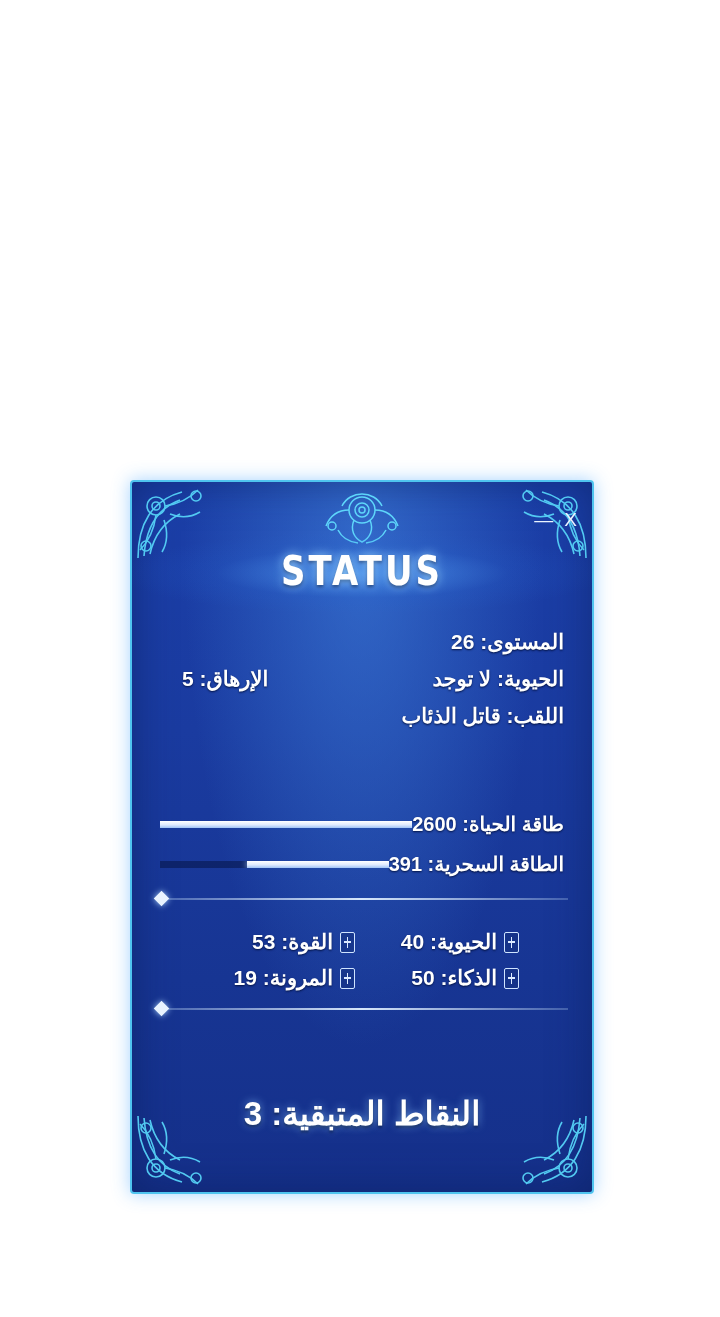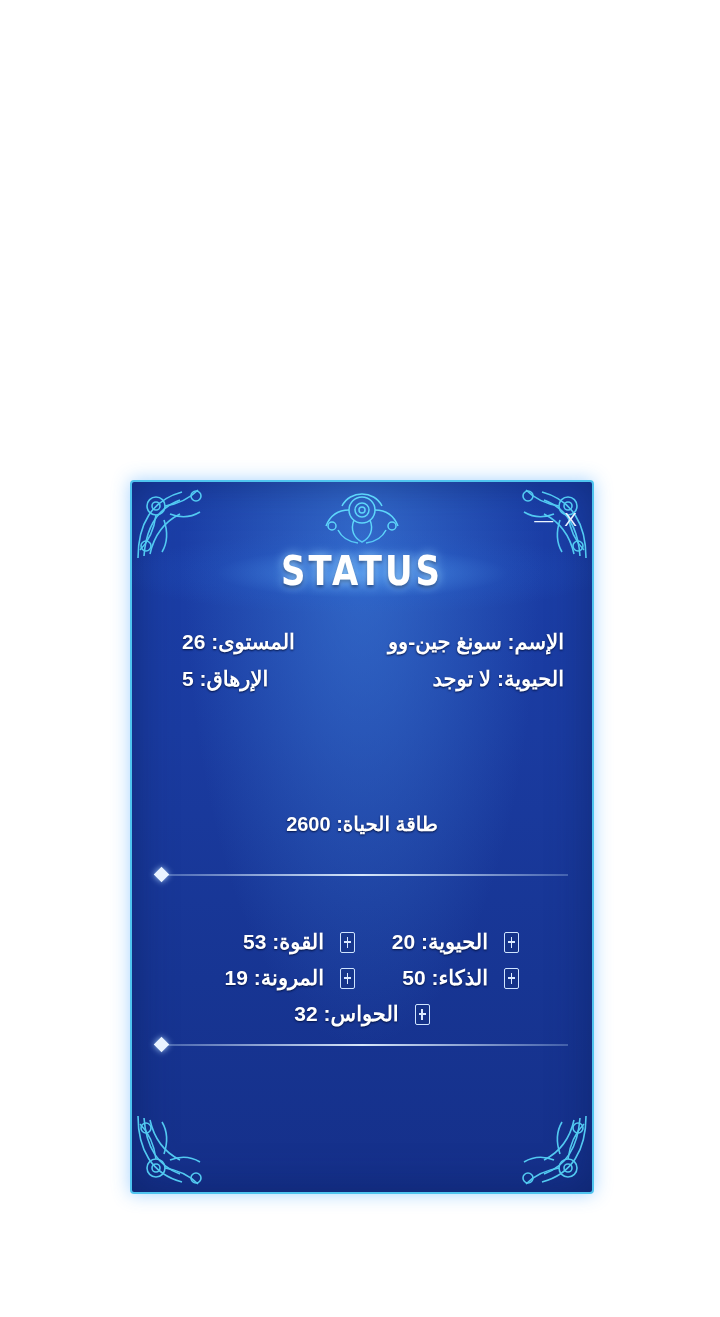--- a/index.html
+++ b/index.html
@@ -132,21 +132,20 @@
     color: #ffffff;
     font-size: 20px;
     font-weight: bold;
     text-shadow: 0 1px 2px rgba(0,15,60,0.9);
   }
   .bar-row {
     display: flex;
     align-items: center;
     margin-bottom: 16px;
     padding: 0 8px;
-    flex-direction: column;
   }
   .bar-label { white-space: nowrap; }
   .bar-track {
     flex: 1;
     height: 7px;
     background: rgba(6,20,70,0.55);
     position: relative;
     overflow: hidden;
   }
   .bar-fill {
@@ -193,21 +192,21 @@
   .stat-row {
     display: flex;
     justify-content: center;
     align-items: center;
     gap: 14px;
     margin-bottom: 12px;
   }
   .stat-cell {
     display: flex;
     align-items: center;
-    gap: 16px;
+    gap: 7px;
     min-width: 150px;
     justify-content: flex-start;
   }
   .stat-cell.center { justify-content: center; min-width: 0; }
   .plus-box {
     width: 13px;
     height: 19px;
     border: 1px solid #cfe4ff;
     border-radius: 2px;
     background: rgba(20,50,130,0.6);
@@ -322,75 +321,73 @@
     <div class="win-controls">
       <span>—</span>
       <span>X</span>
     </div>
 
     <div class="title-glow"></div>
     <div class="status-title">STATUS</div>
 
     <div class="info-block">
       <div class="info-row">
-        <div class="cell-main">الإسم: سونغ جين-وو</div>
         <div class="cell-side">المستوى: 26</div>
       </div>
       <div class="info-row">
         <div class="cell-main">الحيوية: لا توجد</div>
         <div class="cell-side">الإرهاق: 5</div>
+      </div>
+      <div class="info-row single">
+        <div class="cell-main">اللقب: قاتل الذئاب</div>
       </div>
     </div>
 
     <div class="bars-block">
       <div class="bar-row">
         <div class="bar-label">طاقة الحياة: 2600</div>
         <div class="bar-track">
           <div class="bar-fill" id="hp-fill" style="width: 100%;"></div>
         </div>
       </div>
       <div class="bar-row">
+        <div class="bar-label">الطاقة السحرية: 391</div>
         <div class="bar-track">
           <div class="bar-fill" id="mp-fill" style="width: 62%;"></div>
         </div>
       </div>
       <div class="divider">
         <div class="line"></div>
           <div class="diamond"></div>
       </div>
     </div>
 
     <div class="stats-block">
       <div class="stat-row">
         <div class="stat-cell">
           <span class="plus-box"></span>
-          <span>الحيوية: 20</span>
+          <span>الحيوية: 40</span>
         </div>
         <div class="stat-cell">
           <span class="plus-box"></span>
           <span>القوة: 53</span>
         </div>
       </div>
       <div class="stat-row">
         <div class="stat-cell">
           <span class="plus-box"></span>
           <span>الذكاء: 50</span>
         </div>
         <div class="stat-cell">
           <span class="plus-box"></span>
           <span>المرونة: 19</span>
         </div>
       </div>
-      <div class="stat-row">
-        <div class="stat-cell center">
-          <span class="plus-box"></span>
-          <span>الحواس: 32</span>
-        </div>
-      </div>
       <div class="divider">
         <div class="line"></div>
           <div class="diamond"></div>
       </div>
     </div>
 
+    <div class="points-row">النقاط المتبقية: 3</div>
 
   </div>
 </div>
 
 </body></html>

